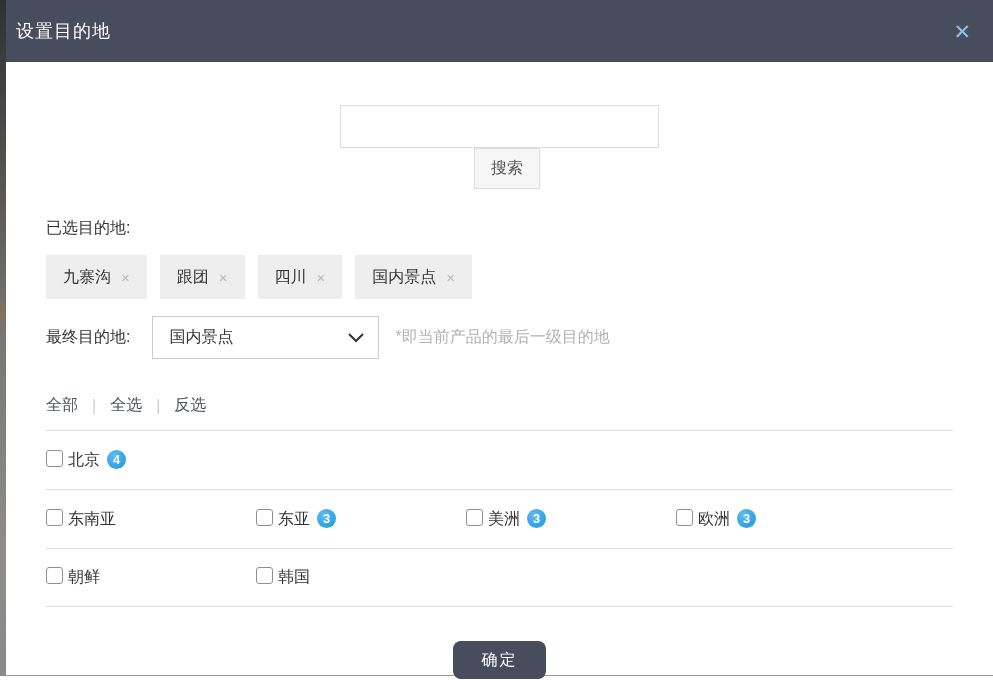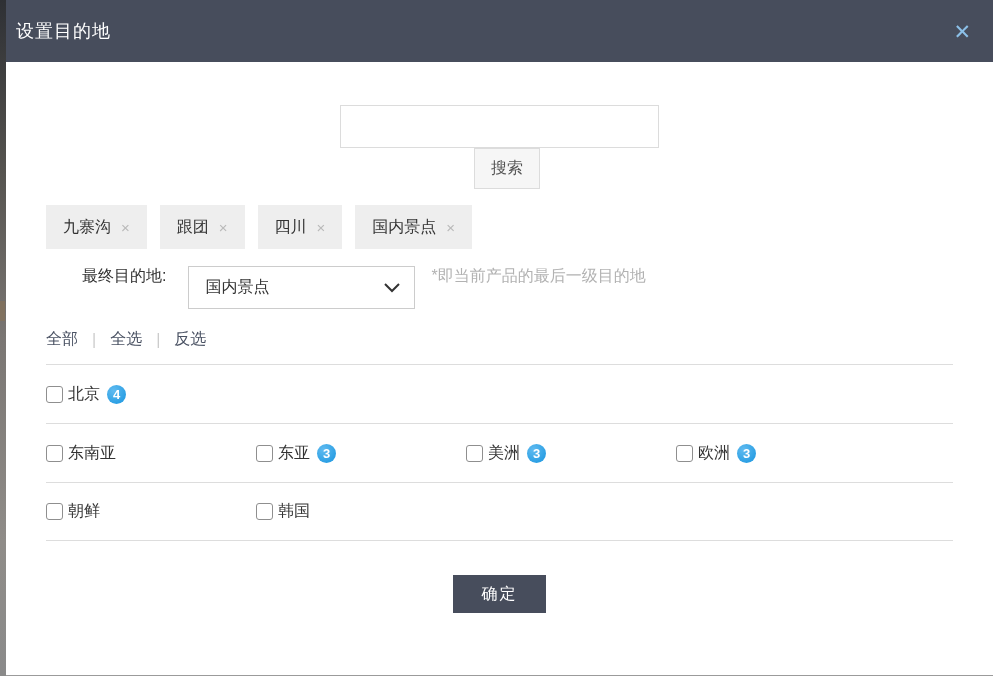--- a/index.html
+++ b/index.html
@@ -53,61 +53,61 @@
   .selected-label { margin-top: 29px; font-size: 16px; color: #333; }
   .tags-row { margin-top: 16px; display: flex; align-items: flex-end; }
   .tag {
     display: inline-flex; align-items: center; height: 44px;
     background: #eeeeee; padding: 0 17px; margin-right: 13px;
     font-size: 16px; color: #333;
   }
   .tag-remove { margin-left: 10px; color: #b9b9b9; font-size: 15px; cursor: pointer; }
 
   
-  .final-row { margin-top: 17px; display: flex; align-items: flex-start; margin-left: 36px; }
+  .final-row { margin-top: 17px; display: flex; align-items: center; }
   .final-label { font-size: 16px; color: #333; }
   .final-select {
     position: relative; margin-left: 22px; width: 227px; height: 43px;
     border: 1px solid #cccccc; background: #fff; display: flex; align-items: center;
     padding: 0 16px; cursor: pointer;
   }
   .final-select-value { font-size: 16px; color: #333; }
   .chevron { position: absolute; right: 14px; top: 50%; transform: translateY(-50%); }
   .final-note { margin-left: 16px; font-size: 16px; color: #b2b2b2; }
 
   
-  .links-row { margin-top: 20px; display: flex; align-items: center; font-size: 16px; }
+  .links-row { margin-top: 36px; display: flex; align-items: center; font-size: 16px; }
   .filter-link { color: #4a5263; cursor: pointer; }
   .link-sep { color: #cccccc; margin: 0 14px; }
 
   
   .dest-list { margin-top: 14px; }
   .dest-row {
     display: grid; grid-template-columns: repeat(4, 210px); align-items: center;
     height: 59px; border-top: 1px solid #dddddd;
   }
   .dest-row:last-child { border-bottom: 1px solid #dddddd; }
-  .dest-item { display: flex; align-items: center; cursor: pointer; }
+  .dest-item { display: flex; align-items: flex-start; cursor: pointer; }
   .checkbox {
     width: 17px; height: 17px; border: 1px solid #8f8f8f; border-radius: 3px;
     background: #fff; flex: 0 0 auto; cursor: pointer;
   }
   .dest-label { margin-left: 5px; font-size: 16px; color: #333; }
   .count-badge {
     margin-left: 7px; width: 19px; height: 19px; border-radius: 50%;
     background: radial-gradient(circle at 35% 30%, #60bbf0 0%, #2da0e4 70%);
     color: #fff; font-size: 13px; font-weight: bold;
     display: inline-flex; align-items: center; justify-content: center;
   }
 
   
   .modal-footer { margin-top: 34px; display: flex; justify-content: center; }
   .confirm-btn {
     min-width: 93px; height: 38px; padding: 0 24px;
-    background: #474d5c; color: #fff; border: none; border-radius: 0;
+    background: #474d5c; color: #fff; border: none; border-radius: 8px;
     font-size: 16px; cursor: pointer; font-family: inherit; letter-spacing: 2px;
   }
 </style>
 </head>
 <body>
 
 <div class="screen">
   <div class="underlay-left"></div>
   <div class="underlay-artifact"></div>
 
@@ -118,20 +118,21 @@
       <span class="modal-close">✕</span>
     </div>
 
     <div class="modal-body">
 
       <div class="search-row">
         <input class="search-input" type="text" value="" style="">
         <button class="search-btn">搜索</button>
       </div>
 
+      <div class="selected-label">已选目的地:</div>
 
       <div class="tags-row">
         <span class="tag">
           <span>九寨沟</span>
           <span class="tag-remove">×</span>
         </span>
         <span class="tag">
           <span>跟团</span>
           <span class="tag-remove">×</span>
         </span>

